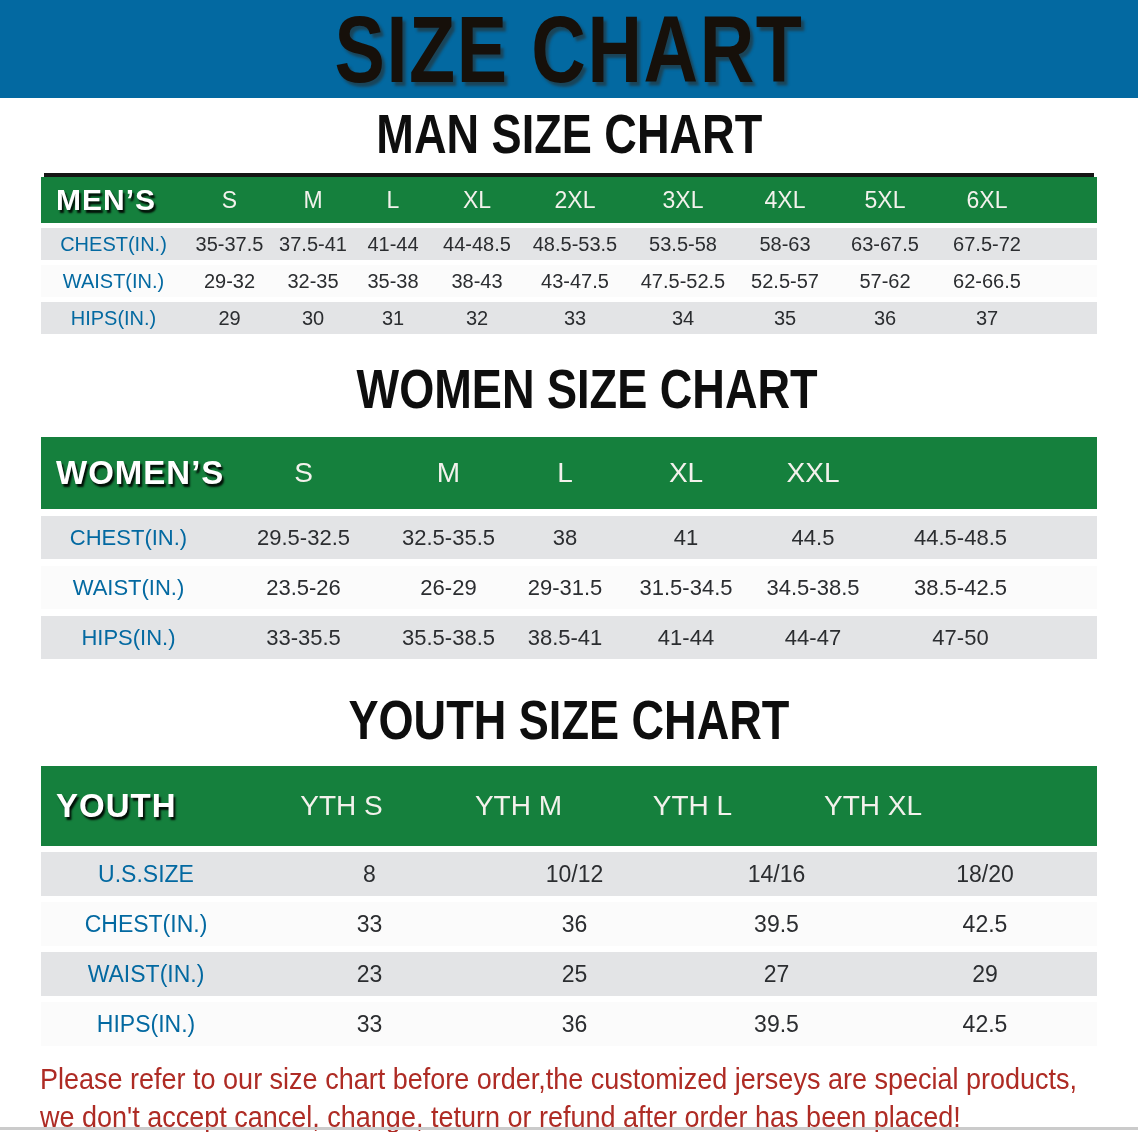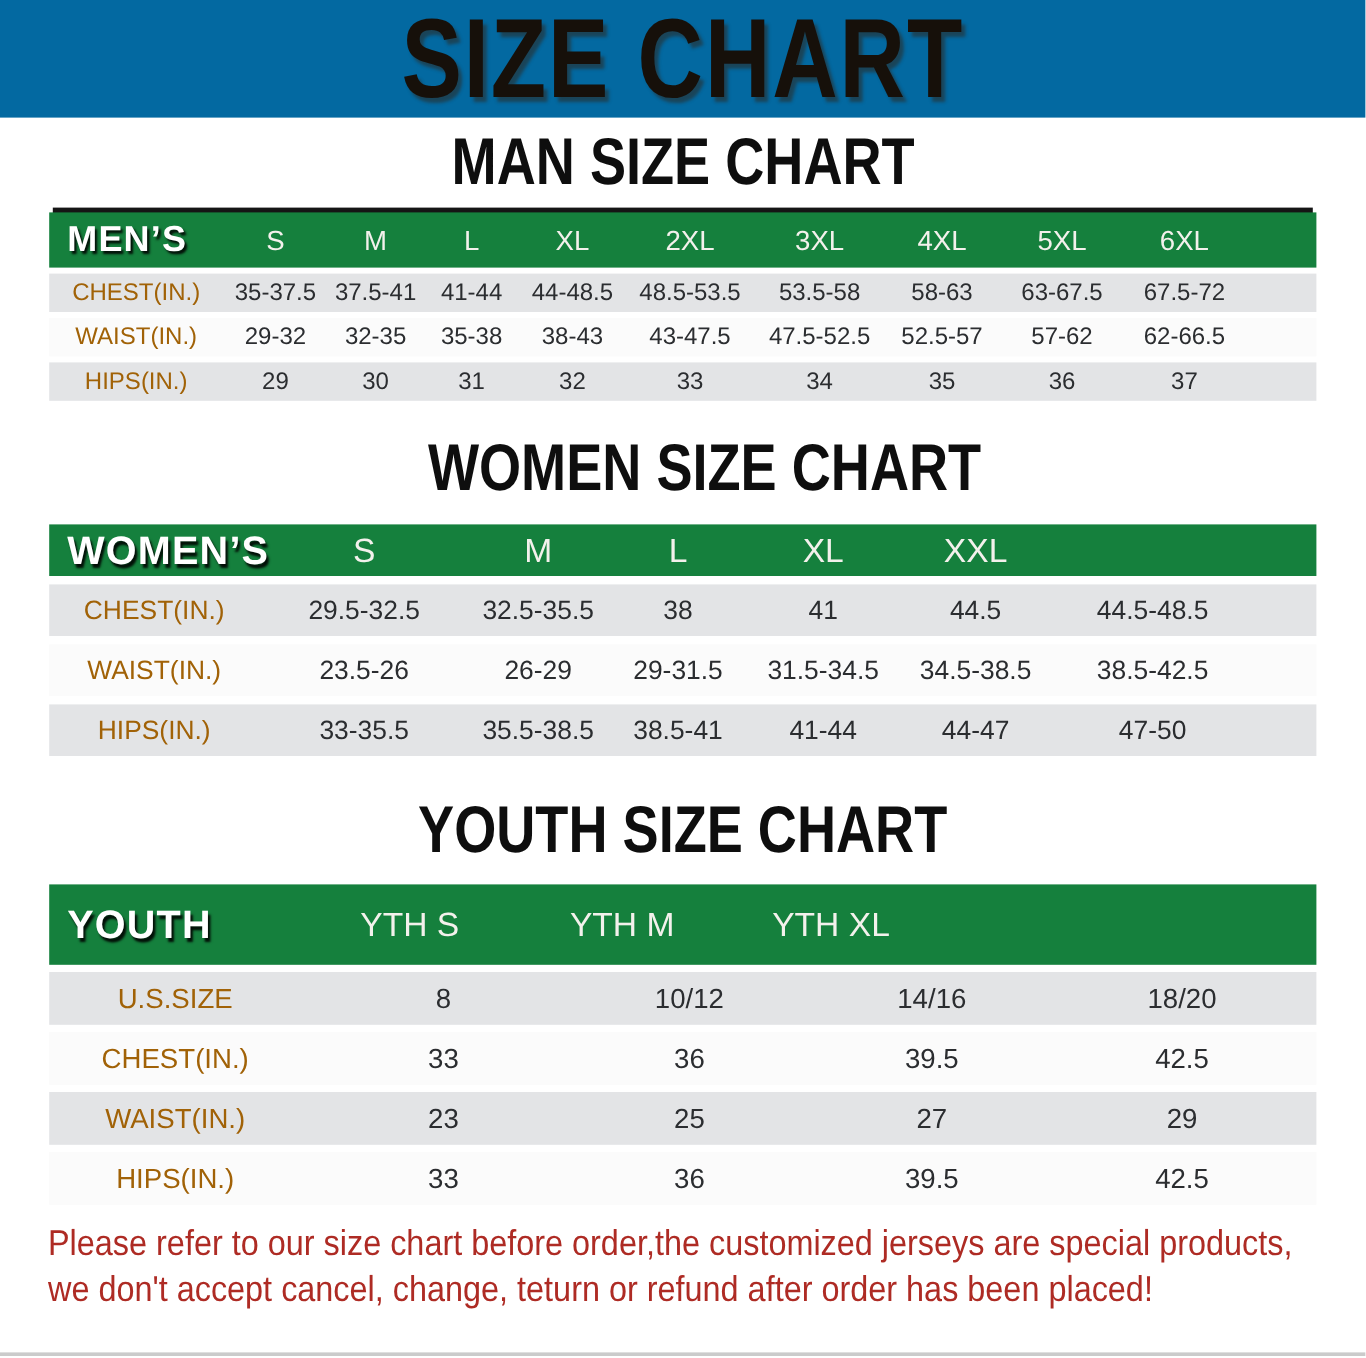--- a/index.html
+++ b/index.html
@@ -67,22 +67,22 @@
     align-items: center;
   }
   .row-gray  { background: #e3e4e6; }
   .row-white { background: #fbfbfb; }
 
   .men-grid   { grid-template-columns: 145px 87px 80px 80px 88px 108px 108px 96px 104px 100px 1fr; }
   .women-grid { grid-template-columns: 175px 175px 115px 118px 124px 130px 165px 1fr; }
   .youth-grid { grid-template-columns: 210px 181px 173px 175px 186px 1fr; }
 
   .table-men   .thead { height: 46px; }
-  .table-women .thead { height: 43px; }
-  .table-youth .thead { height: 67px; }
+  .table-women .thead { height: 72px; }
+  .table-youth .thead { height: 80px; }
 
   .table-men   .trow { height: 32px; margin-top: 5px; font-size: 20px; }
   .table-women .trow { height: 43px; margin-top: 7px; font-size: 22px; }
   .table-youth .trow { height: 44px; margin-top: 6px; font-size: 23px; gap: 28px; }
 
   .th, .td { text-align: center; white-space: nowrap; }
 
   .th.corner {
     text-align: left;
     padding-left: 15px;
@@ -94,21 +94,21 @@
   .table-men   .th.corner { font-size: 30px; }
   .table-women .th.corner { font-size: 33px; }
   .table-youth .th.corner { font-size: 33px; }
 
   .th.size { color: #f3f1ec; font-weight: normal; }
   .table-men   .th.size { font-size: 23px; }
   .table-women .th.size { font-size: 28px; }
   .table-youth .th.size { font-size: 28px; }
 
   .td { color: #2b2d30; }
-  .td.rowlabel { color: #a16207; }
+  .td.rowlabel { color: #0369a1; }
 
   
   .footer-note {
     margin: 14px 0 0 40px;
     color: #AE2B24;
     line-height: 38px;
     font-size: 30px;
   }
   .footer-note .line {
     display: block;
@@ -239,20 +239,21 @@
 
 <div class="section-heading heading-youth">
   <span>YOUTH SIZE CHART</span>
 </div>
 
 <div class="size-table table-youth">
   <div class="thead youth-grid">
     <div class="th corner">YOUTH</div>
     <div class="th size">YTH S</div>
     <div class="th size">YTH M</div>
+    <div class="th size">YTH L</div>
     <div class="th size">YTH XL</div>
     <div class="th spacer"></div>
   </div>
   <div class="trow row-gray youth-grid">
     <div class="td rowlabel">U.S.SIZE</div>
     <div class="td">8</div>
     <div class="td">10/12</div>
     <div class="td">14/16</div>
     <div class="td">18/20</div>
     <div class="td spacer"></div>

